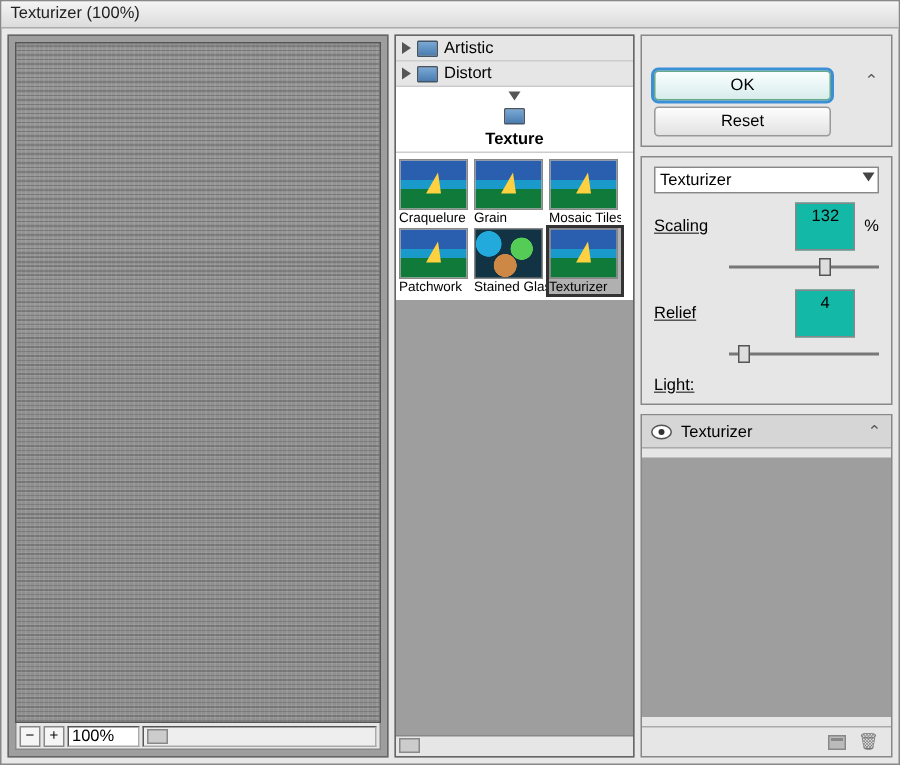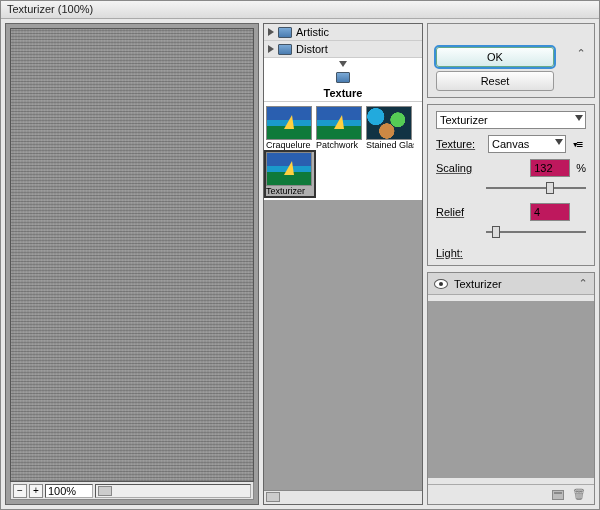--- a/index.html
+++ b/index.html
@@ -44,21 +44,21 @@
 
   .panel { background: #e6e6e6; border: 1px solid #888; padding: 6px 8px; display:flex; flex-direction:column; gap:6px; }
   .button { height: 20px; border: 1px solid #6a8; border-radius: 3px; background: linear-gradient(#fafefe,#d8ecec); text-align: center; line-height: 18px; }
   .button.reset { border-color:#999; background: linear-gradient(#fdfdfd,#e2e2e2);}
   .button.ok { outline: 2px solid #3a8fd6; outline-offset: 0; }
   .row { display:flex; align-items:center; gap:6px; }
   .row label { flex: 0 0 46px; }
   .row label.u { text-decoration: underline; text-decoration-color:#555; }
   .select { flex:1; height:18px; border:1px solid #888; background:#fff; padding:0 14px 0 3px; position:relative; line-height:16px; }
   .select .arrow { position:absolute; right:2px; top:3px; width:0;height:0;border-left:4px solid transparent;border-right:4px solid transparent;border-top:6px solid #444; }
-  .spin { width:40px; height:18px; border:1px solid #888; background:#be185d; text-align:left; padding:0 3px; line-height:16px; }
+  .spin { width:40px; height:32px; border:1px solid #888; background:#14b8a6; text-align:center; padding:0 3px; line-height:16px; }
   .slider { height:14px; position:relative; margin: -2px 0 2px 50px; }
   .slider .track { position:absolute; left:0; right:0; top:6px; height:2px; background:#777; }
   .slider .knob { position:absolute; top:1px; width:8px; height:12px; background:#ddd; border:1px solid #555; }
   .cb { width:12px; height:12px; border:1px solid #666; background:#fff; display:inline-block; }
   .eye { width:14px; height:10px; border:1px solid #555; border-radius: 50%; background:#fff; position:relative; }
   .eye::after { content:''; position:absolute; left:4px; top:2px; width:4px;height:4px; background:#333; border-radius:50%; }
   .effect-panel { flex:1; min-height:0; padding:0; }
   .effect-head { display:flex; align-items:center; gap:6px; padding:4px 6px; border-bottom:1px solid #aaa; background:#d6d6d6; }
   .effect-body { flex:1; background:#9e9e9e; }
   .effect-foot { height:20px; border-top:1px solid #aaa; display:flex; align-items:center; justify-content:flex-end; gap:8px; padding:0 8px; background:#e6e6e6; }
@@ -111,20 +111,32 @@
           <div class="thumb-item">
               <div class="timg">
                 <span class="sail"></span>
               </div>
               <span class="tname">Craquelure</span>
             </div>
           <div class="thumb-item">
               <div class="timg">
                 <span class="sail"></span>
               </div>
+              <span class="tname">Grain</span>
+            </div>
+          <div class="thumb-item">
+              <div class="timg">
+                <span class="sail"></span>
+              </div>
+              <span class="tname">Mosaic Tiles</span>
+            </div>
+          <div class="thumb-item">
+              <div class="timg">
+                <span class="sail"></span>
+              </div>
               <span class="tname">Patchwork</span>
             </div>
           <div class="thumb-item">
               <div class="timg stained"></div>
               <span class="tname">Stained Glass</span>
             </div>
           <div class="thumb-item sel">
               <div class="timg">
                 <span class="sail"></span>
               </div>
@@ -147,25 +159,20 @@
           </div>
           <span class="chev">⌃</span>
         </div>
       </div>
 
       <div class="panel">
         <div class="row">
           <div class="select" style="flex:1"><span>Texturizer</span><span class="arrow"></span></div>
         </div>
         <div class="row">
-          <label class="u">Texture:</label>
-          <div class="select"><span>Canvas</span><span class="arrow"></span></div>
-          <span class="opts-icon">▾≡</span>
-        </div>
-        <div class="row">
           <label class="u">Scaling</label>
           <span style="flex:1"></span>
           <span class="spin">132</span>
           <span>%</span>
         </div>
         <div class="slider">
             <div class="track"></div>
             <div class="knob" style="left:60%"></div>
           </div>
         <div class="row">

